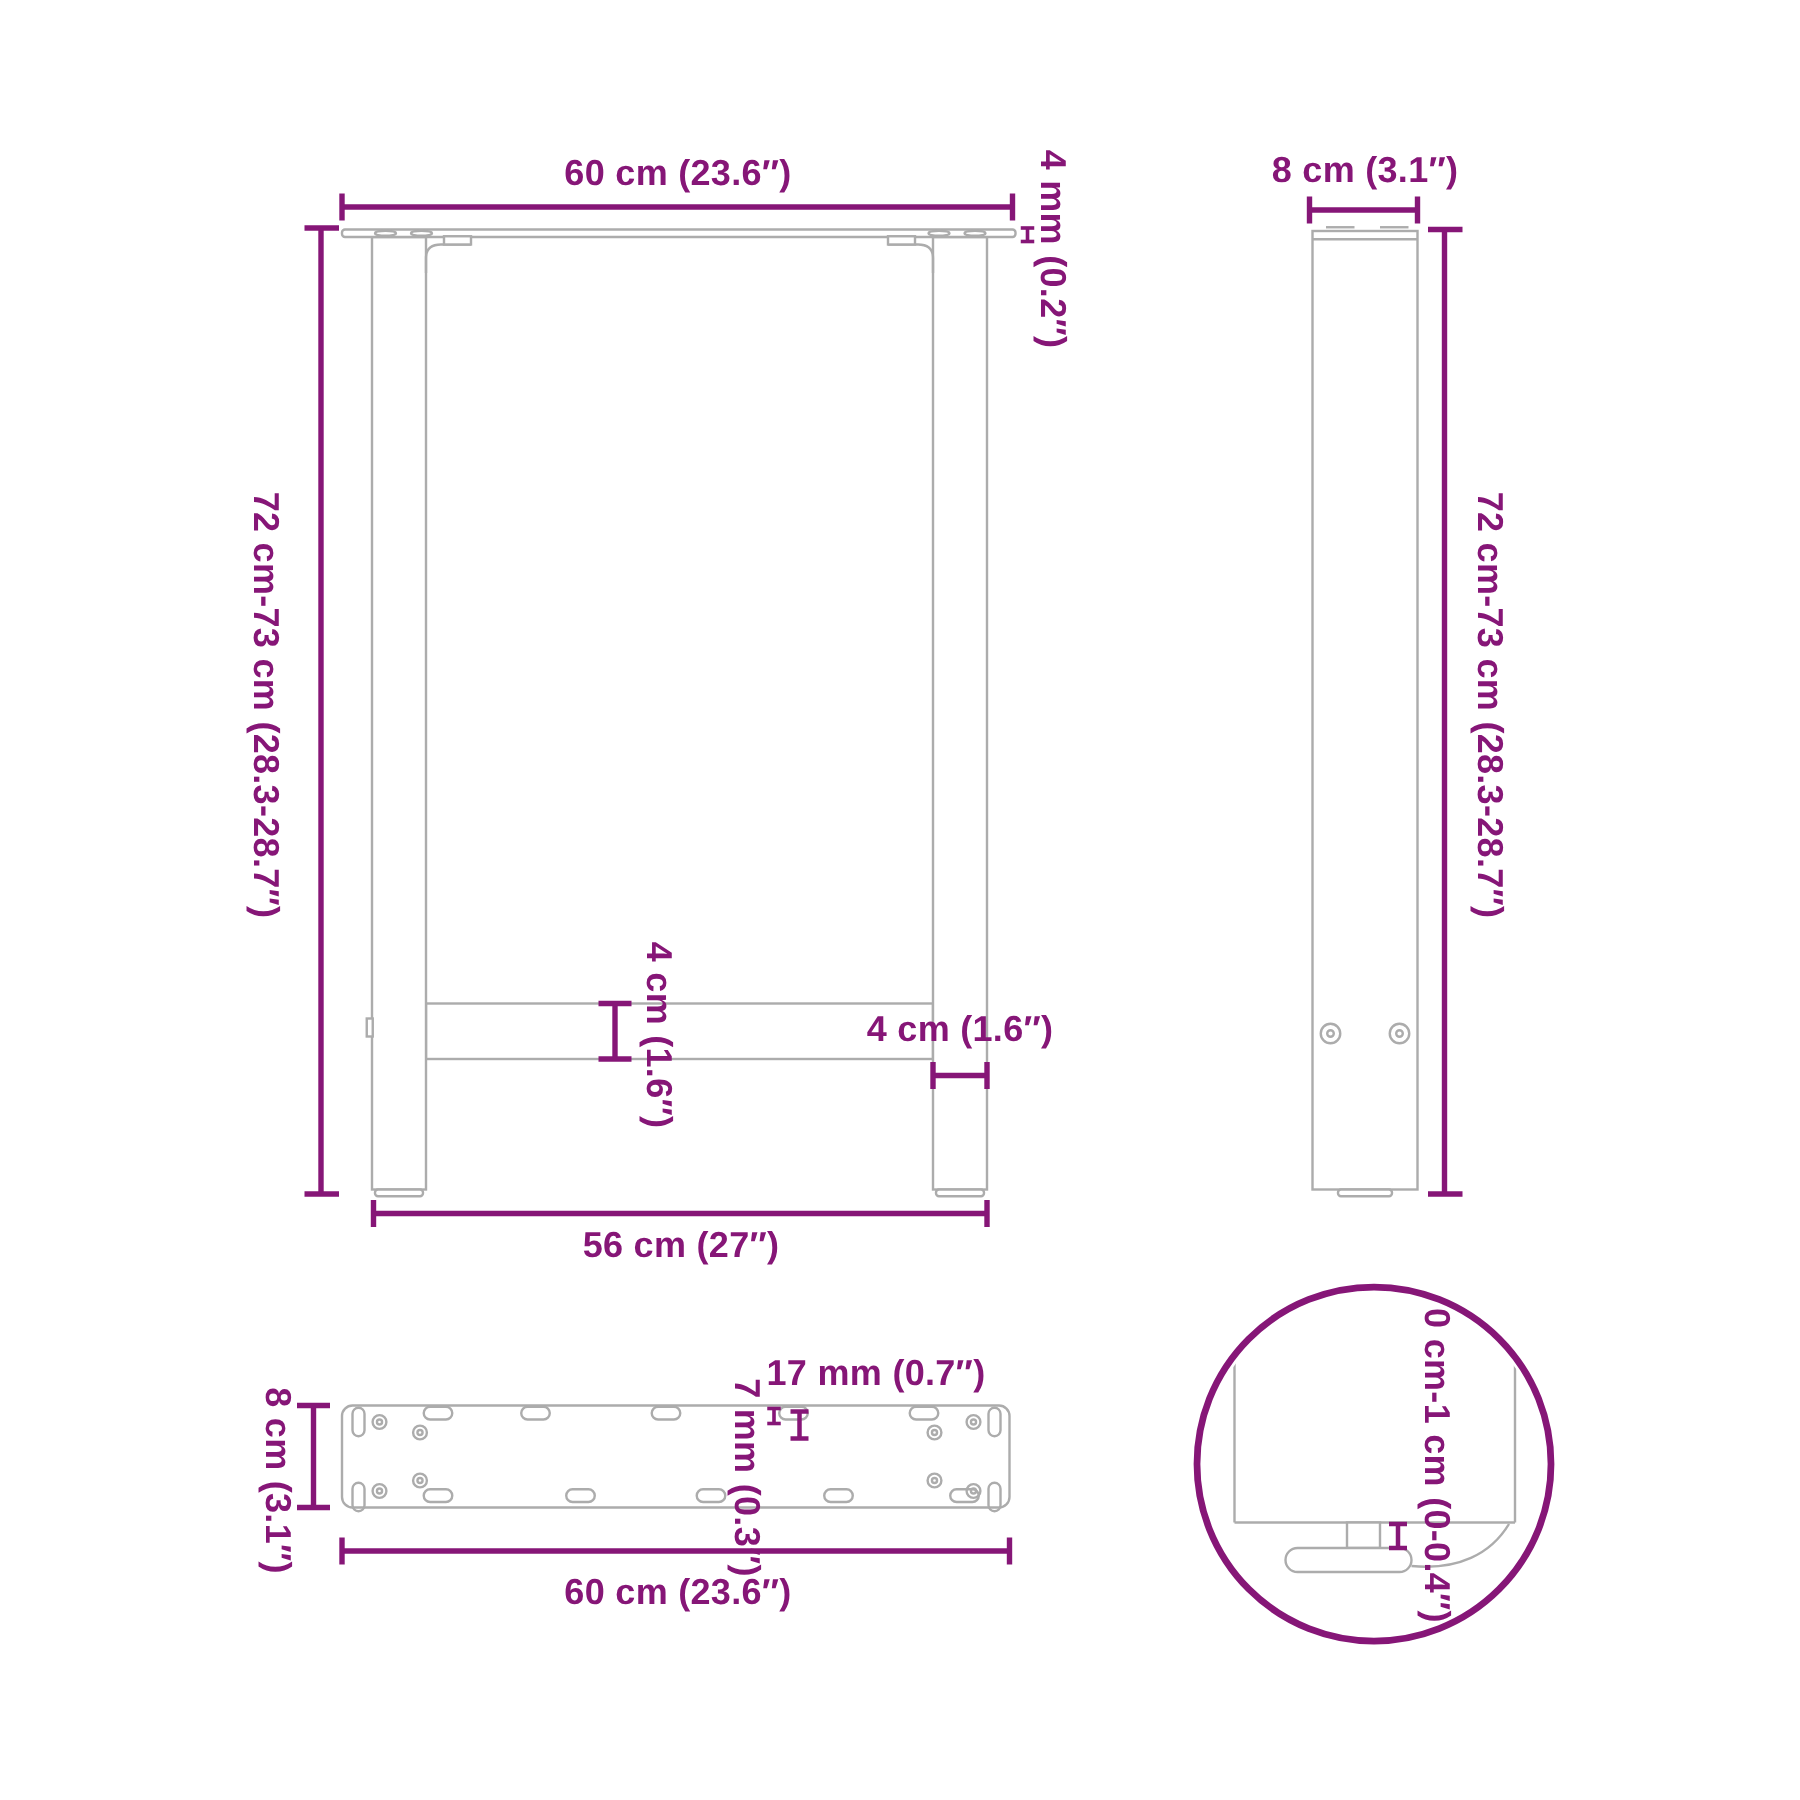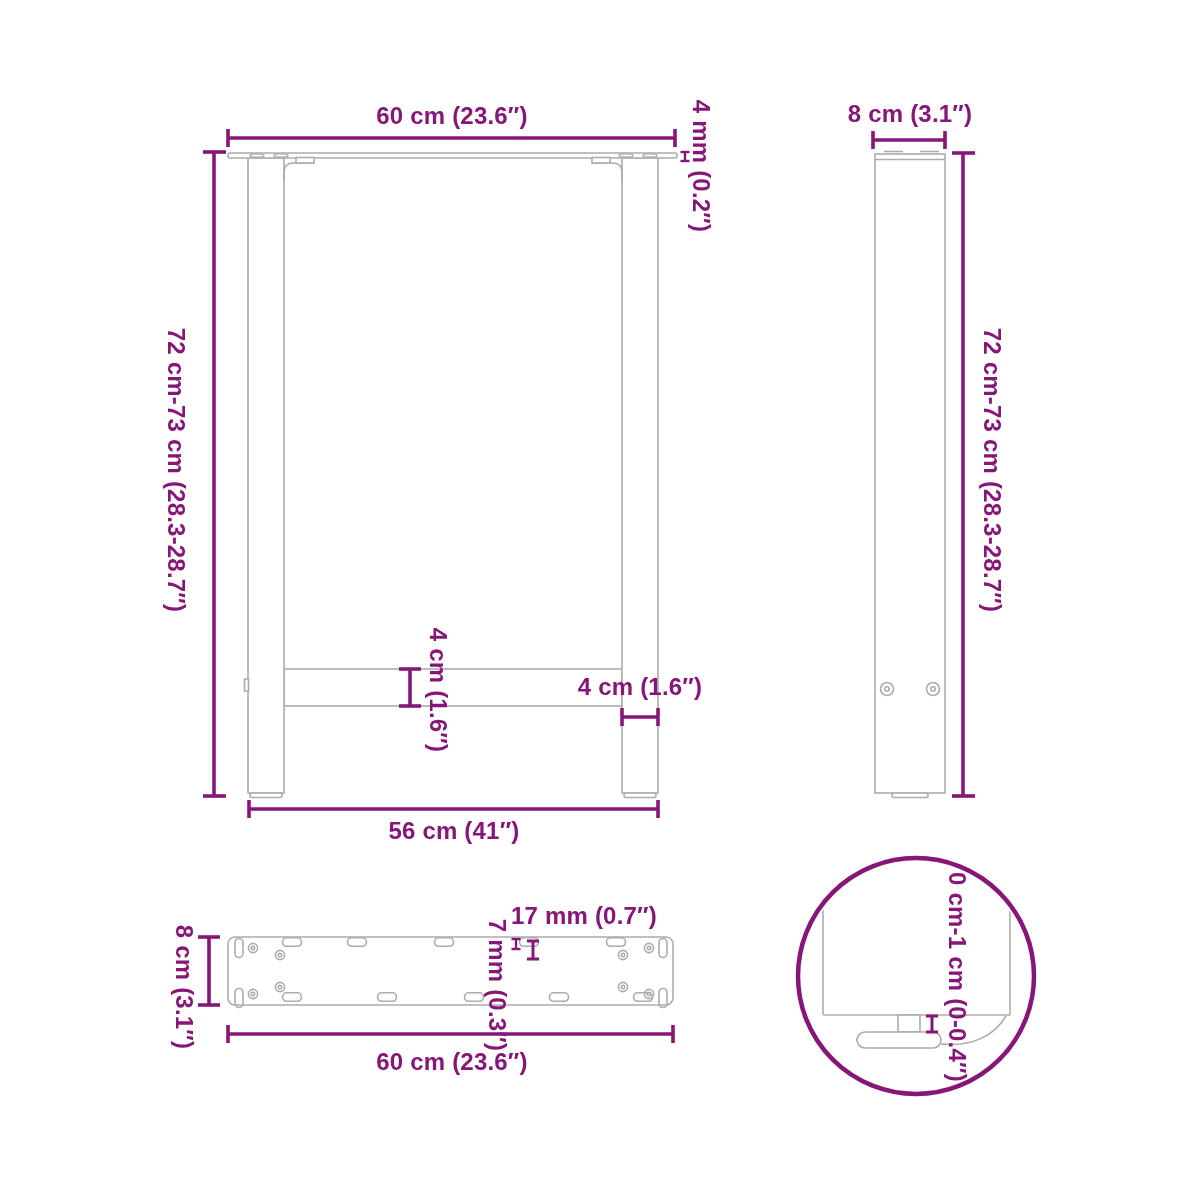--- a/index.html
+++ b/index.html
@@ -207,21 +207,21 @@
   <div class="dim-label" style="left:452px;top:116px;">60 cm (23.6″)</div>
 
   <div class="dim-label rot" style="left:701px;top:166px;">4 mm (0.2″)</div>
 
   <div class="dim-label rot" style="left:176px;top:470px;">72 cm-73 cm (28.3-28.7″)</div>
 
   <div class="dim-label rot" style="left:438px;top:690px;">4 cm (1.6″)</div>
 
   <div class="dim-label" style="left:640px;top:687px;">4 cm (1.6″)</div>
 
-  <div class="dim-label" style="left:454px;top:831px;">56 cm (41″)</div>
+  <div class="dim-label" style="left:454px;top:831px;">56 cm (27″)</div>
 
   <div class="dim-label" style="left:910px;top:114px;">8 cm (3.1″)</div>
 
   <div class="dim-label rot" style="left:992px;top:470px;">72 cm-73 cm (28.3-28.7″)</div>
 
   <div class="dim-label rot" style="left:184px;top:987px;">8 cm (3.1″)</div>
 
   <div class="dim-label rot" style="left:497px;top:985px;">7 mm (0.3″)</div>
 
   <div class="dim-label" style="left:584px;top:916px;">17 mm (0.7″)</div>

